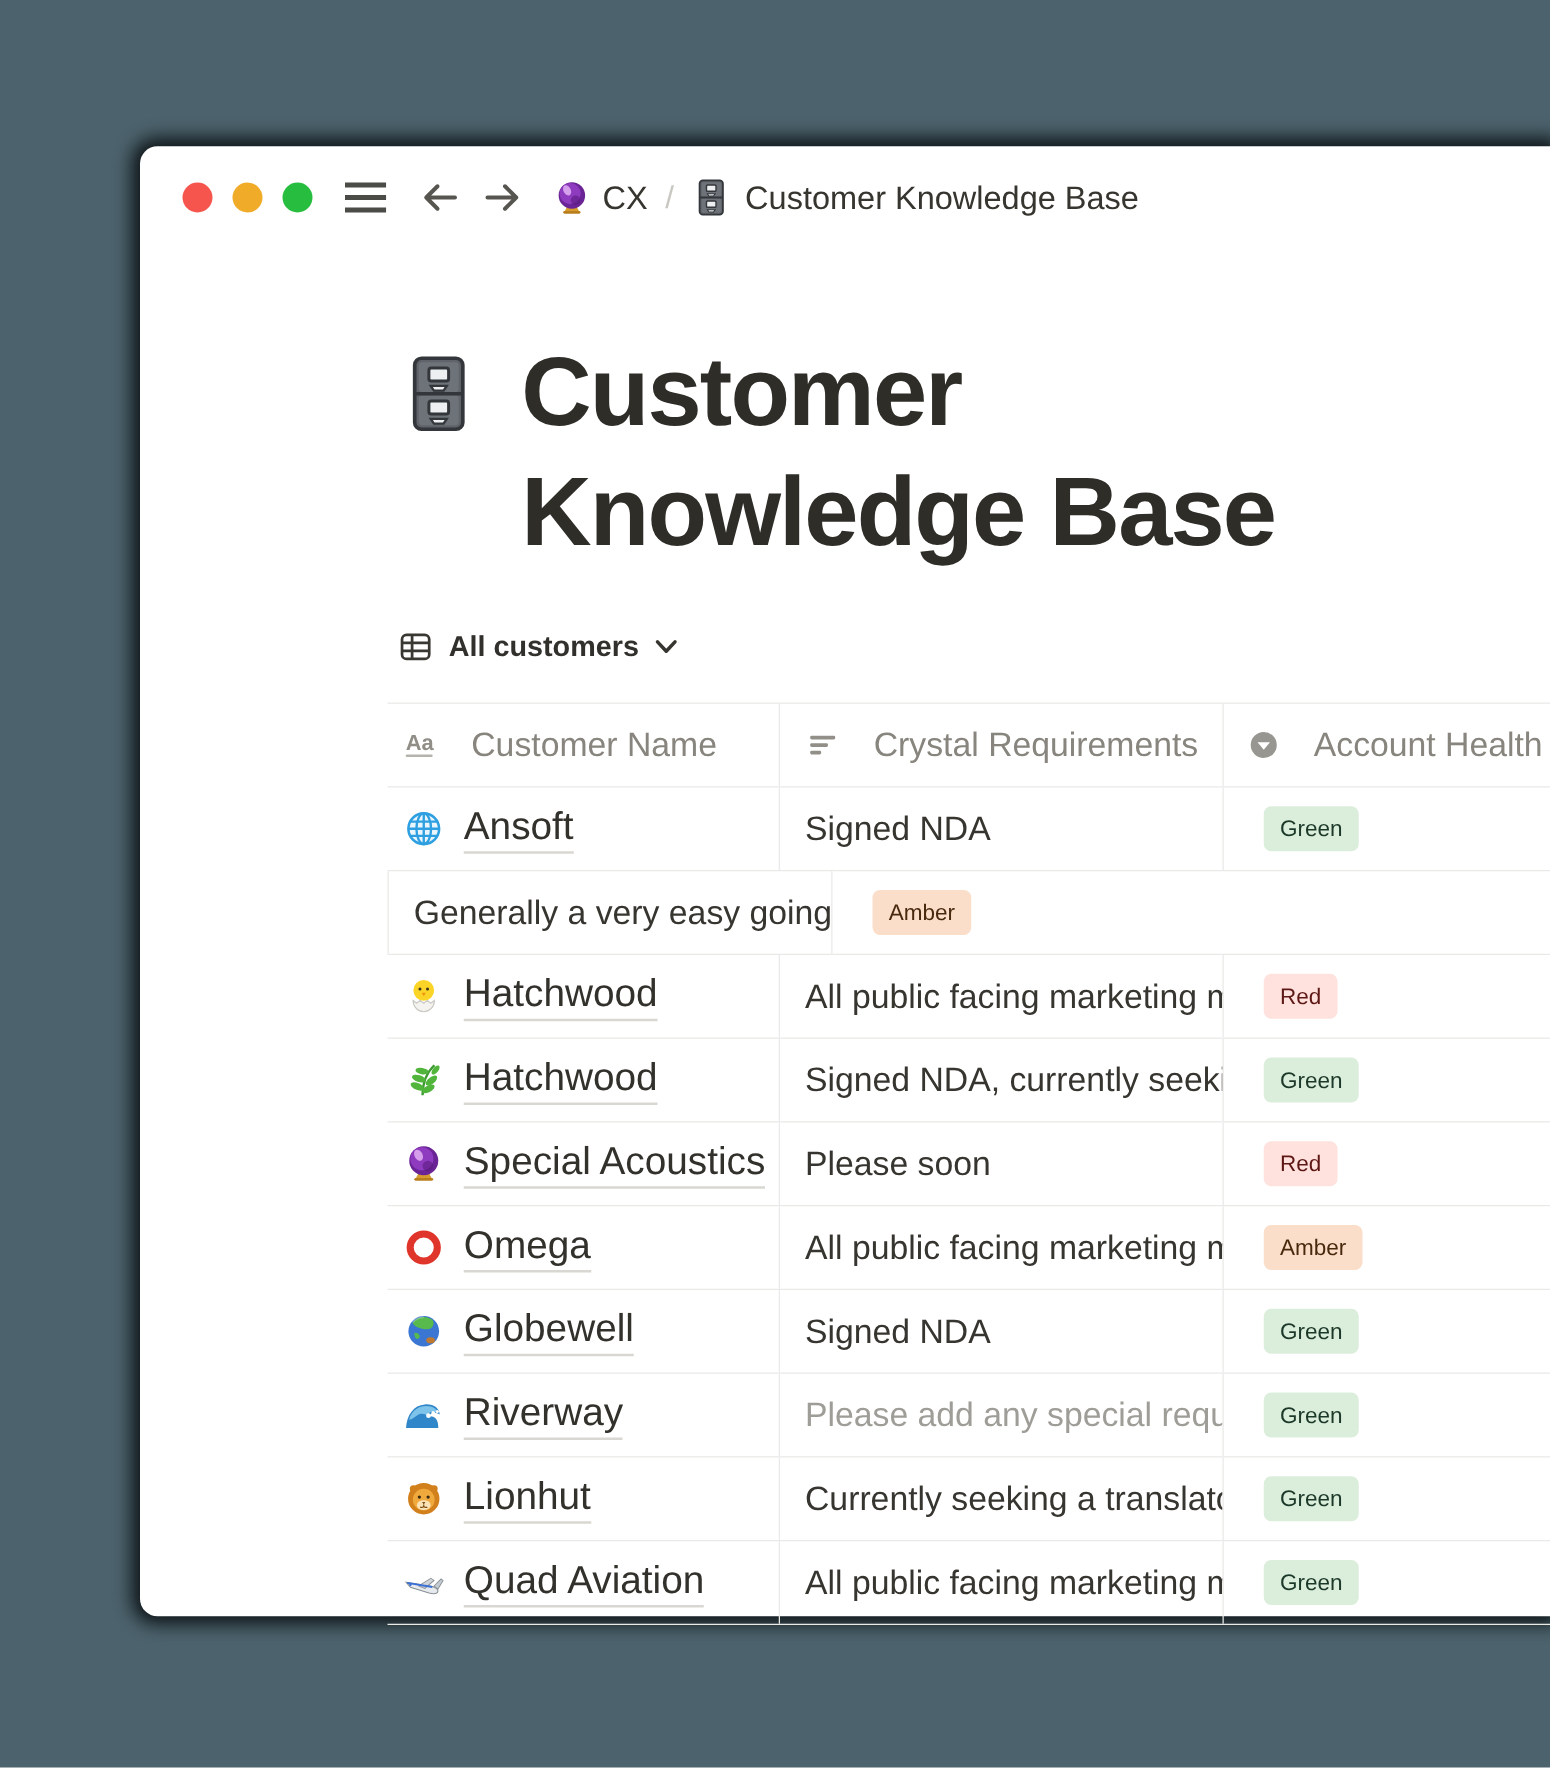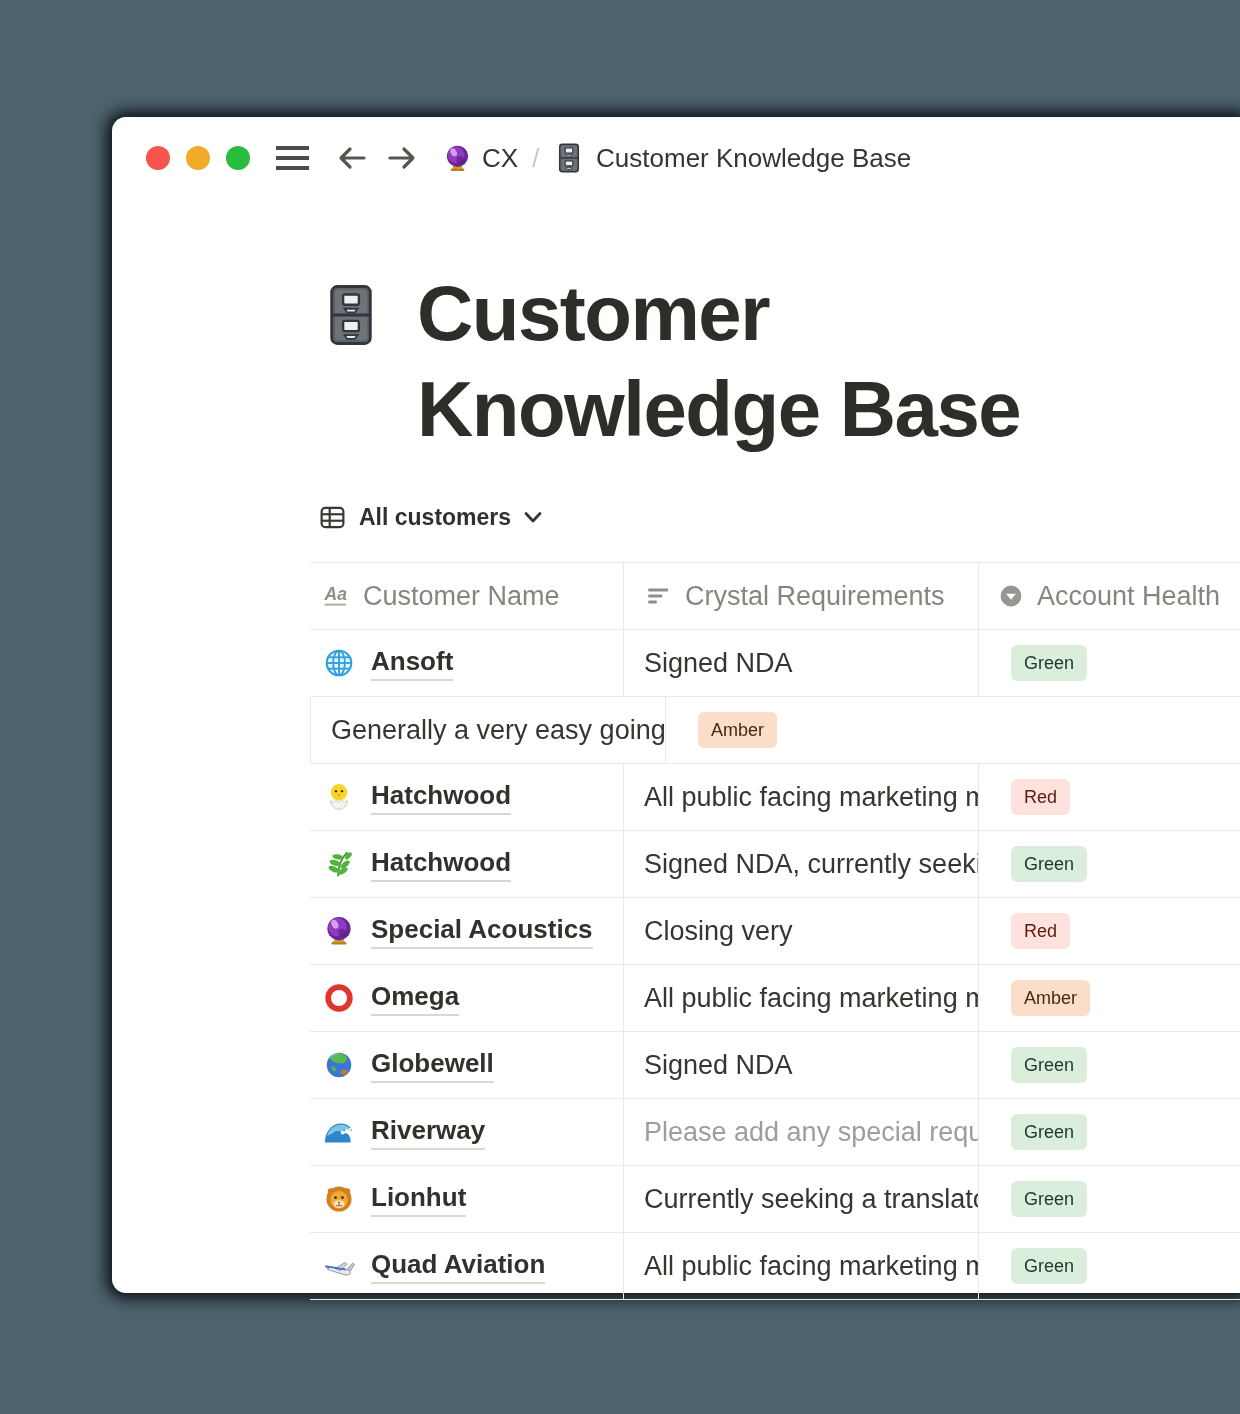--- a/index.html
+++ b/index.html
@@ -48,26 +48,26 @@
   .view-chevron svg{width:100%;height:100%;display:block;}
   
   .table{position:absolute;left:198px;top:445px;width:930px;}
   .trow{display:flex;height:66px;border-bottom:1px solid #E9E9E7;align-items:stretch;}
   .trow.thead{border-top:1px solid #E9E9E7;}
   .cell{display:flex;align-items:center;overflow:hidden;}
   .c1{width:313px;flex:none;padding-left:12px;box-sizing:border-box;}
   .c2{width:355px;flex:none;border-left:1px solid #E9E9E7;padding-left:20px;box-sizing:border-box;}
   .c3{flex:1;border-left:1px solid #E9E9E7;padding-left:17px;box-sizing:border-box;}
   .hcell{color:#87857D;font-size:27px;white-space:nowrap;}
-  .hicon{width:30px;height:30px;margin-right:11px;flex:none;font-style:italic;}
+  .hicon{width:30px;height:30px;margin-right:25px;flex:none;}
   .hicon svg{width:100%;height:100%;display:block;}
   .emoji{width:34px;height:34px;margin-right:15px;flex:none;}
   .emoji svg{width:100%;height:100%;display:block;}
   .page-link{
-    font-size:26px;font-weight:700;color:#33312C;white-space:nowrap;
+    font-size:31px;font-weight:400;color:#33312C;white-space:nowrap;
     border-bottom:2.5px solid #D9D7D1;padding-bottom:2px;cursor:pointer;
   }
   .req{font-size:27px;color:#373530;white-space:nowrap;}
   .req.placeholder{color:#9F9D97;}
   .badge{
     display:inline-flex;align-items:center;height:36px;padding:0 13px;
     border-radius:6px;font-size:18px;white-space:nowrap;margin-left:15px;
   }
 </style>
 </head>
@@ -269,21 +269,21 @@
                 <rect x="10" y="30" width="16" height="2.4" rx="1.2" fill="#B97F1D"></rect>
                 <circle cx="18" cy="15.5" r="12.3" fill="#6B2495"></circle>
                 <circle cx="16.4" cy="13.8" r="9.8" fill="#8F3BBF"></circle>
                 <ellipse cx="13.6" cy="10.8" rx="3.4" ry="5" transform="rotate(-28 13.6 10.8)" fill="#E3B1F2" opacity="0.85"></ellipse>
                 <circle cx="21.5" cy="20" r="4.5" fill="#5A1A80" opacity="0.6"></circle>
               </svg>
             </span>
       <span class="page-link">Special Acoustics</span>
     </div>
     <div class="cell c2">
-      <span class="req">Closing very</span>
+      <span class="req">Please soon</span>
     </div>
     <div class="cell c3">
       <span class="badge" style="background: rgb(255, 226, 221); color: rgb(93, 23, 21);">Red</span>
     </div>
   </div>
 
   <div class="trow">
     <div class="cell c1">
       <span class="emoji">
               <svg viewBox="0 0 36 36">

